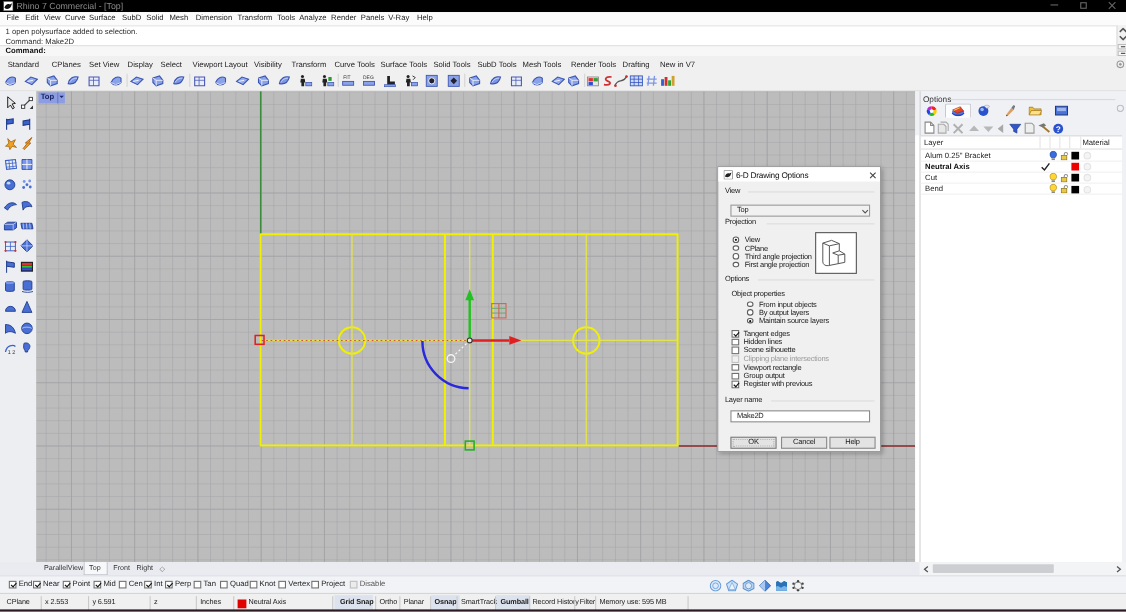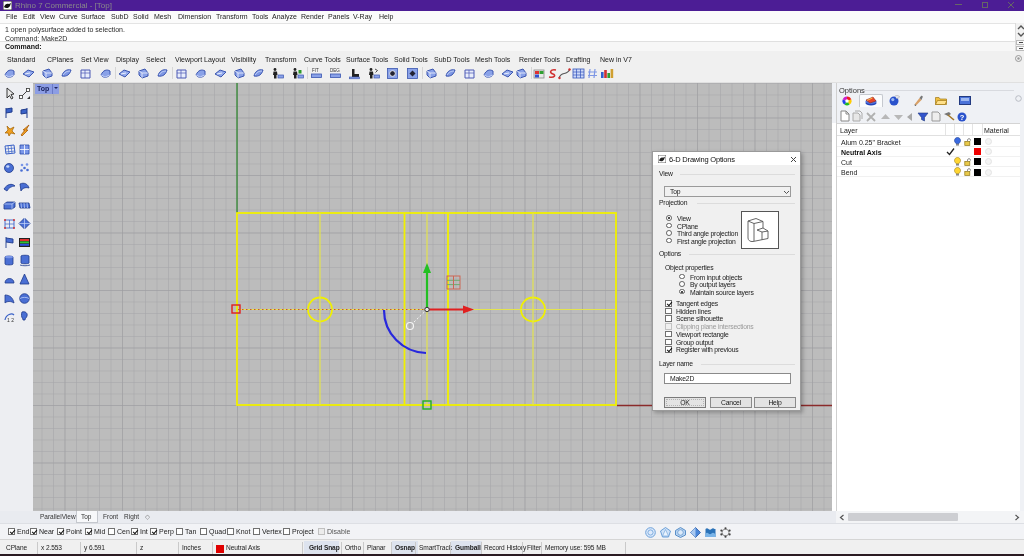--- a/index.html
+++ b/index.html
@@ -1,20 +1,20 @@
 <!DOCTYPE html>
 <html><head>
 <meta charset="utf-8">
 <style>
 * { margin:0; padding:0; box-sizing:border-box; }
 html,body { width:1024px; height:556px; overflow:hidden; font-family:"Liberation Sans", sans-serif; }
 #root { position:absolute; left:0; top:0; width:1024px; height:556px; background:#f0f0f0; }
 .abs { position:absolute; }
 
-#titlebar { left:0; top:0; width:1024px; height:11px; background:#4c1d95; }
+#titlebar { left:0; top:0; width:1024px; height:11px; background:#000000; }
 #titletxt { left:15px; top:1px; font-size:8px; color:#8a8a8a; }
 
 #menubar { left:0; top:11px; width:1024px; height:12px; background:#fbfbfb; font-size:7px; color:#1a1a1a; }
 #menubar span { position:absolute; top:2px; }
 
 #cmdarea { left:0; top:23px; width:1015px; height:28px; background:#ffffff; border-top:1px solid #e4e4e4; border-bottom:1px solid #d8d8d8; font-size:7px; color:#2a2a2a; }
 #cmdline3 { left:0px; top:41px; width:1015px; height:10px; background:#f7f7f7; border-top:1px solid #e0e0e0; }
 #cmdscroll { left:1015px; top:23px; width:9px; height:28px; background:#f1f1f1; border-left:1px solid #dcdcdc; }
 
 #tabbar { left:0; top:51px; width:1024px; height:15px; background:#f0f0f0; font-size:7px; color:#1a1a1a; }

